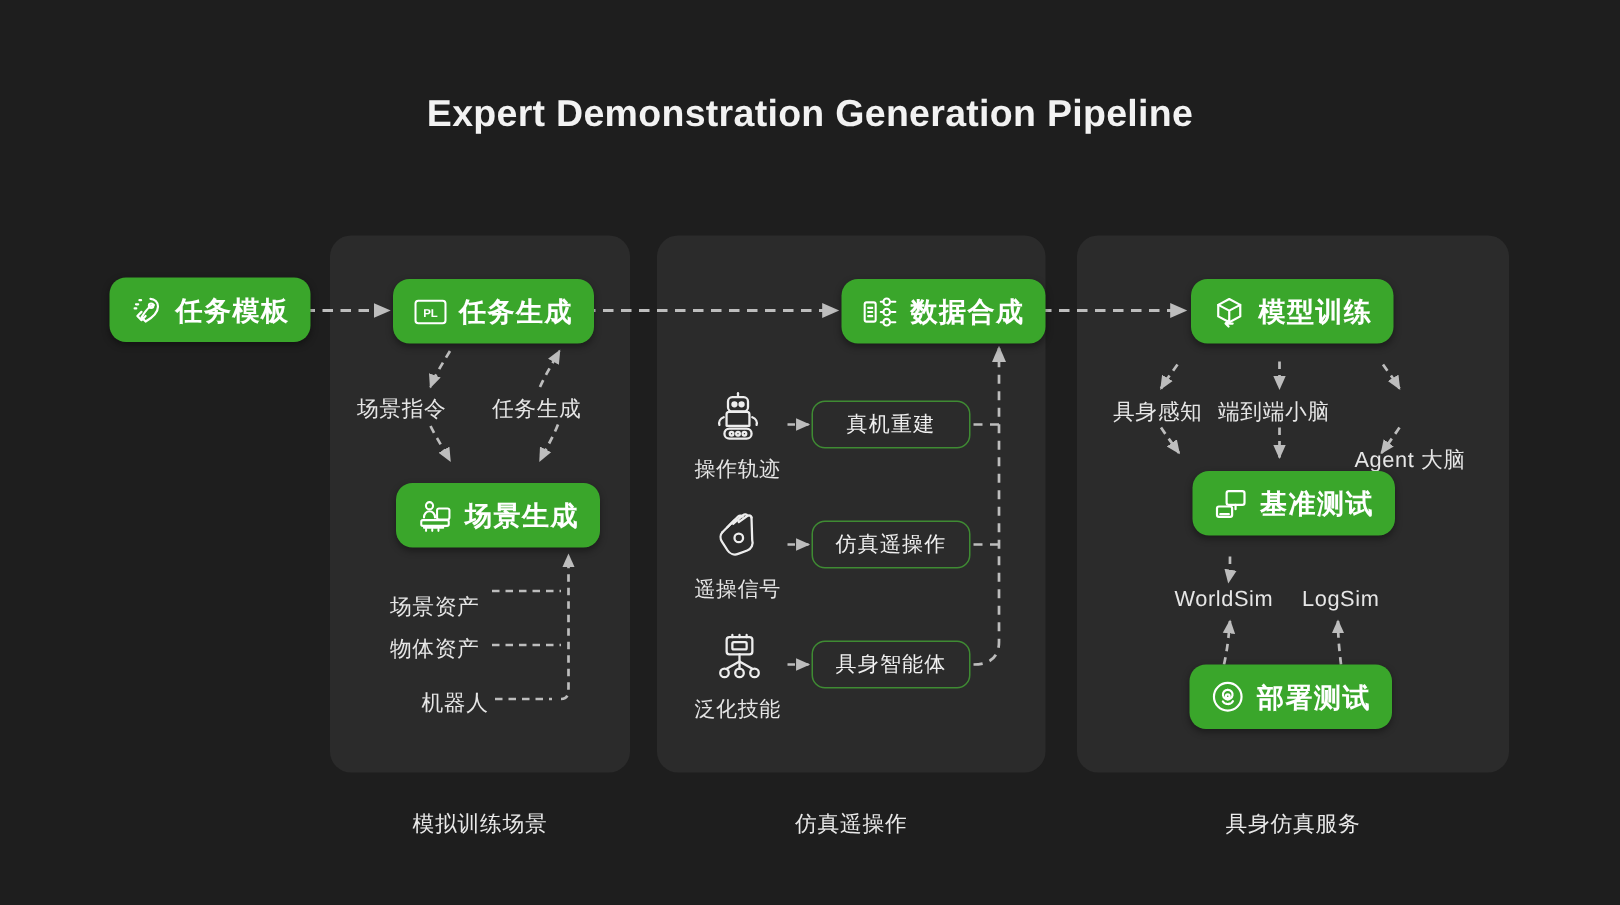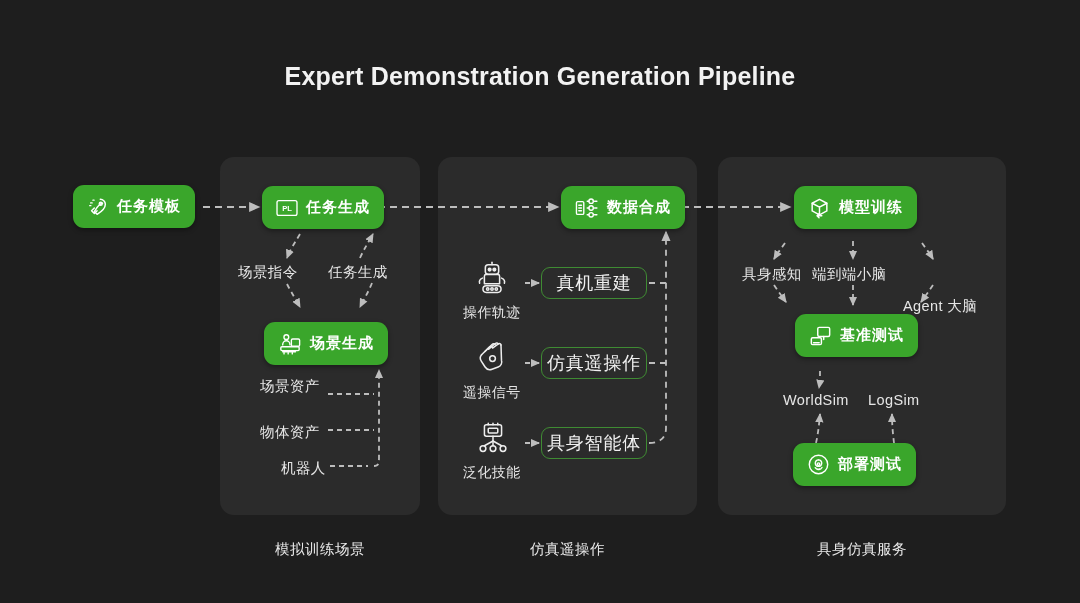--- a/index.html
+++ b/index.html
@@ -38,36 +38,36 @@
   .badge {
     position: absolute;
     display: flex; align-items: center; gap: 8px;
     background: #3aa62b;
     border-radius: 11px;
     padding: 0 14px;
     height: 43px;
     box-shadow: 0 2px 5px rgba(0,0,0,.38);
   }
   .badge .b-label {
-    font-size: 15px; font-weight: 700; color: #ffffff;
+    font-size: 18px; font-weight: 700; color: #ffffff;
     letter-spacing: 1px; white-space: nowrap;
   }
   .badge svg { display: block; }
 
   
   .obox {
     position: absolute;
     display: flex; align-items: center; justify-content: center;
     background: #2b2b2b;
     border: 1.5px solid #3f8b33;
     border-radius: 9px;
     height: 32px;
   }
   .obox .o-label {
-    font-size: 18px; color: #f0f0f0; letter-spacing: .8px; white-space: nowrap;
+    font-size: 14px; color: #f0f0f0; letter-spacing: .8px; white-space: nowrap;
   }
 
   
   .tlabel {
     position: absolute;
     font-size: 14.5px;
     color: #e6e6e6;
     white-space: nowrap;
     letter-spacing: .4px;
   }
@@ -186,21 +186,21 @@
         <circle cx="9" cy="4.5" r="2.6"></circle>
         <path d="M5 13c0-2.6 1.8-4.5 4-4.5s4 1.9 4 4.5"></path>
         <rect x="14.5" y="6.5" width="9" height="8" rx="1.4"></rect>
         <rect x="3" y="15" width="20" height="4.2" rx="1.2"></rect>
         <path d="M5 20.5h14M6.5 21.8v1M11 21.8v1M15.5 21.8v1"></path>
       </svg>
     </span>
     <span class="b-label">场景生成</span>
   </div>
 
-  <div class="tlabel" style="left:260px; top:377px;">场景资产</div>
+  <div class="tlabel" style="left:260px; top:395px;">场景资产</div>
   <div class="tlabel" style="left:260px; top:423px;">物体资产</div>
   <div class="tlabel" style="left:281px; top:459px;">机器人</div>
 
   <div class="panel-caption" style="left:220px; top:540px; width:200px;">模拟训练场景</div>
 
   <div class="badge" style="left:561px; top:186px;align-items:center;">
     <span class="icon">
       <svg width="24" height="22" viewBox="0 0 26 24" fill="none" stroke="#ffffff" stroke-width="1.5" stroke-linecap="round">
         <rect x="1.5" y="5" width="8" height="14" rx="1.4"></rect>
         <path d="M4 9h3M4 12h3M4 15h3"></path>

